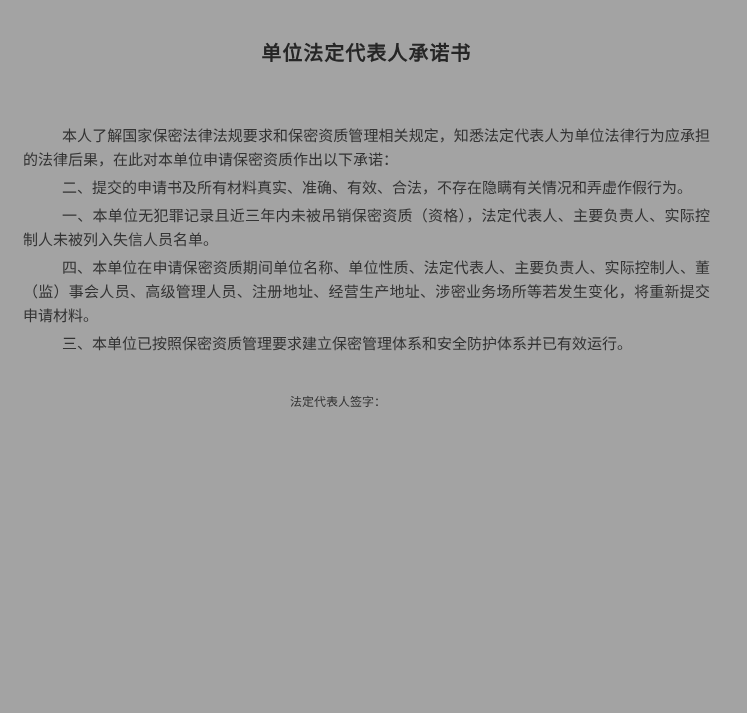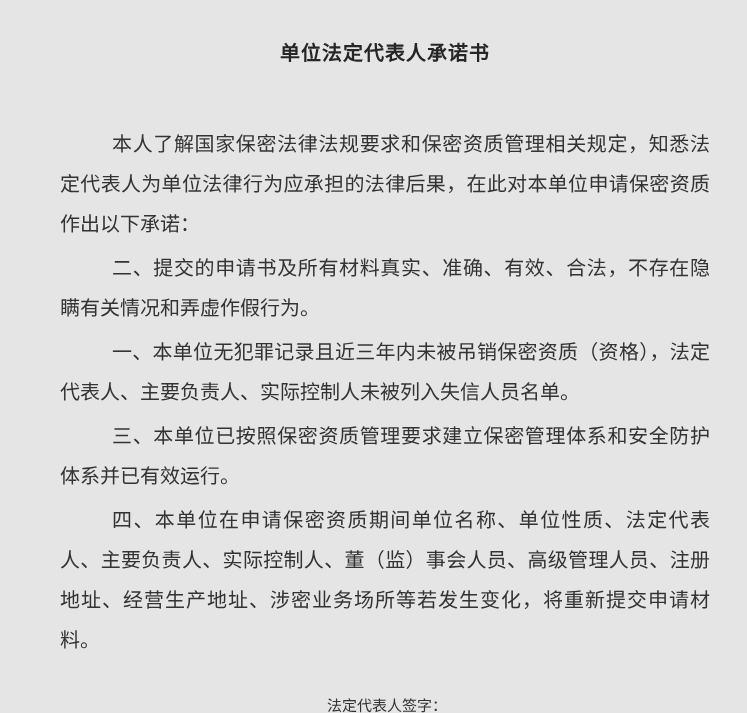--- a/index.html
+++ b/index.html
@@ -5,51 +5,51 @@
   html, body {
     margin: 0;
     padding: 0;
     background: #ffffff;
   }
   .page {
     position: relative;
     width: 747px;
     height: 713px;
     box-sizing: border-box;
-    background: #e5e5e5;
-    padding: 40px 37px 0 60px;
+    background: #a3a3a3;
+    padding: 40px 37px 0 23px;
     overflow: hidden;
     font-family: "Liberation Sans", "DejaVu Sans", sans-serif;
     color: #333333;
   }
   .doc-title {
     margin: 0;
     font-family: "Liberation Serif", "DejaVu Serif", serif;
     font-size: 20px;
     font-weight: bold;
     letter-spacing: 1px;
     text-align: center;
     color: #262626;
     line-height: 26px;
   }
   .doc-body {
     margin-top: 58px;
   }
   .doc-body p {
     margin: 0 0 4px 0;
-    font-size: 20px;
-    line-height: 40px;
+    font-size: 15px;
+    line-height: 24px;
     text-align: justify;
     text-justify: inter-ideograph;
     text-indent: 2.6em;
     color: #333333;
   }
   .signature-block {
     margin-top: 26px;
-    font-size: 15px;
+    font-size: 12px;
     color: #333333;
   }
   .signature-line {
     margin-left: 267px;
     line-height: 40px;
     text-indent: 0;
   }
   .date-line {
     margin-top: 6px;
     margin-left: 402px;
@@ -62,21 +62,21 @@
 <body>
 
 <div class="page">
 
   <h1 class="doc-title">单位法定代表人承诺书</h1>
 
   <div class="doc-body">
     <p>本人了解国家保密法律法规要求和保密资质管理相关规定，知悉法定代表人为单位法律行为应承担的法律后果，在此对本单位申请保密资质作出以下承诺：</p>
     <p>二、提交的申请书及所有材料真实、准确、有效、合法，不存在隐瞒有关情况和弄虚作假行为。</p>
     <p>一、本单位无犯罪记录且近三年内未被吊销保密资质（资格），法定代表人、主要负责人、实际控制人未被列入失信人员名单。</p>
+    <p>四、本单位在申请保密资质期间单位名称、单位性质、法定代表人、主要负责人、实际控制人、董（监）事会人员、高级管理人员、注册地址、经营生产地址、涉密业务场所等若发生变化，将重新提交申请材料。</p>
     <p>三、本单位已按照保密资质管理要求建立保密管理体系和安全防护体系并已有效运行。</p>
-    <p>四、本单位在申请保密资质期间单位名称、单位性质、法定代表人、主要负责人、实际控制人、董（监）事会人员、高级管理人员、注册地址、经营生产地址、涉密业务场所等若发生变化，将重新提交申请材料。</p>
   </div>
 
   <div class="signature-block">
     <div class="signature-line">法定代表人签字：</div>
   </div>
 
 </div>
 
 </body></html>

